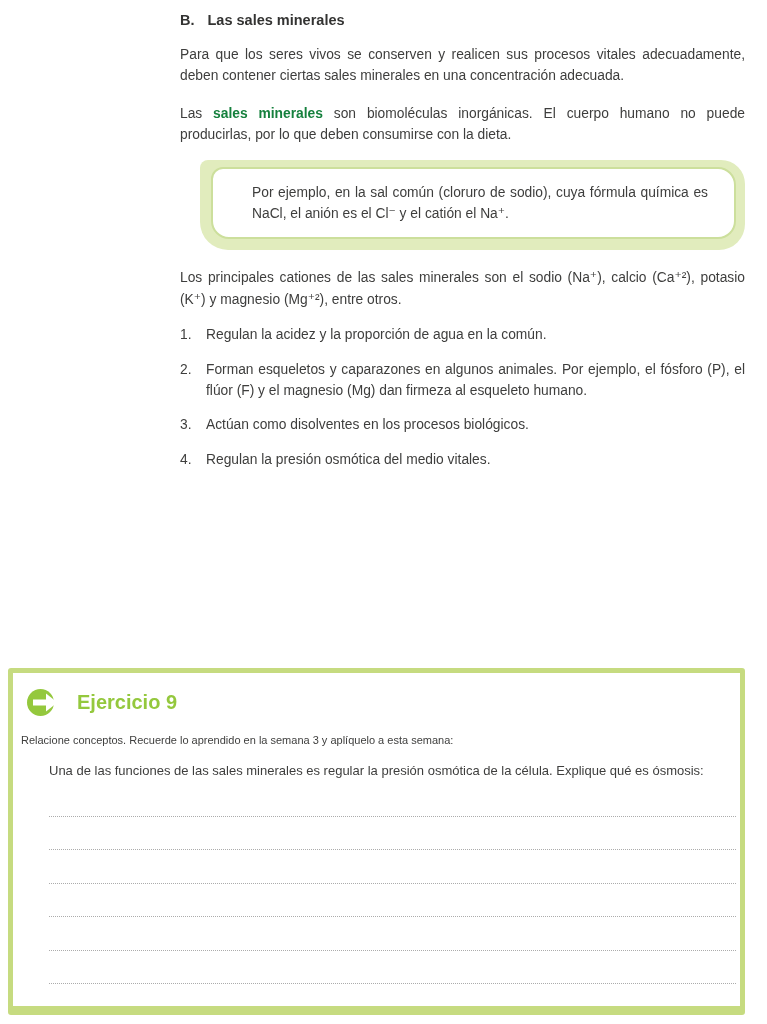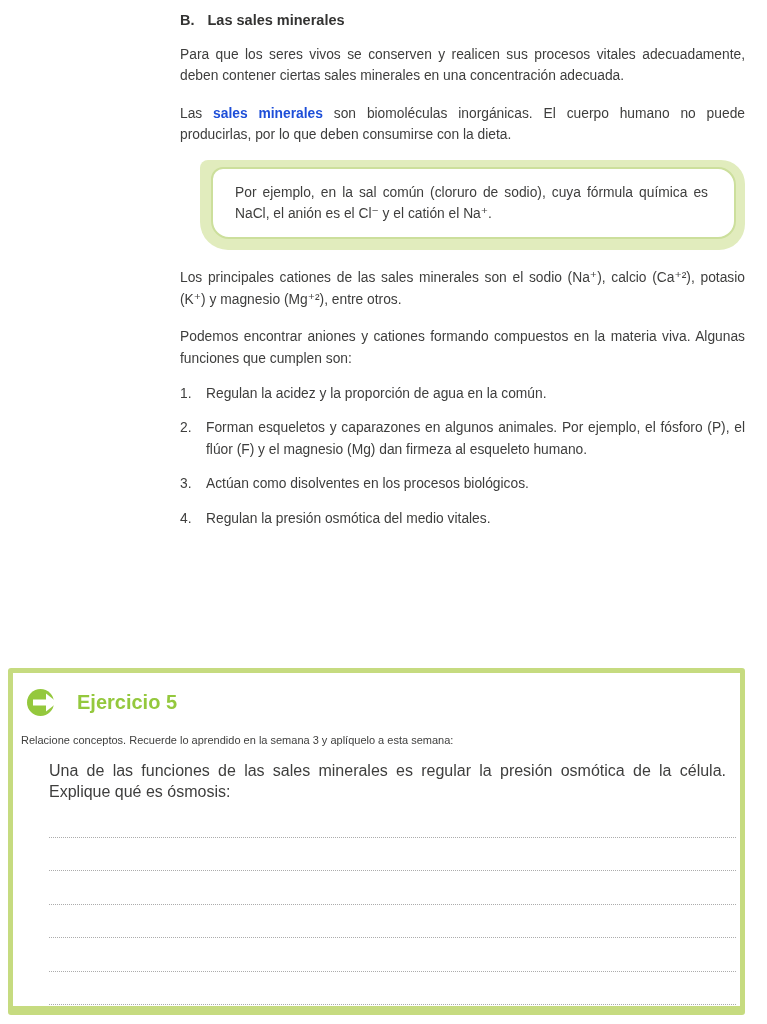--- a/index.html
+++ b/index.html
@@ -25,34 +25,34 @@
     font-size:14.5px;
     margin:4px 0 14px 0;
     color:#333332;
   }
   .para {
     font-size:13.8px;
     line-height:21.4px;
     text-align:justify;
     margin:16px 0 14px 0;
   }
-  .para b { color:#1d4ed8; }
+  .para b { color:#15803d; }
 
   
   .callout-outer {
     margin:6px 0 17px 20px;
     background:#e1ecbd;
     border-radius:8px 24px 26px 28px;
     padding:7px 9px 11px 11px;
   }
   .callout-inner {
     background:#ffffff;
     border:2px solid #ccdf9c;
     border-radius:12px 18px 18px 18px;
-    padding:13px 26px 13px 22px;
+    padding:13px 26px 13px 39px;
   }
   .callout-inner .para { margin:0; }
 
   
   .olist { margin-top:2px; }
   .olist-item {
     display:flex;
     margin-bottom:13px;
     font-size:13.8px;
     line-height:21.4px;
@@ -82,21 +82,21 @@
     font-size:20px;
     font-weight:bold;
     color:#94c83d;
   }
   .ex-intro {
     font-size:11px;
     line-height:21px;
     margin:13px 10px 0 8px;
   }
   .ex-prompt {
-    font-size:16px;
+    font-size:13px;
     line-height:21.2px;
     text-align:justify;
     margin:9px 14px 0 36px;
   }
   .ex-lines {
     margin:2px 4px 0 36px;
   }
   .answer-line {
     height:32.5px;
     border-bottom:1px dotted #acacac;
@@ -117,21 +117,20 @@
   <p class="para"><span>Las </span><b>sales minerales</b><span> son biomoléculas inorgánicas. El cuerpo humano no puede producirlas, por lo que deben consumirse con la dieta.</span></p>
 
 
   <div class="callout-outer">
     <div class="callout-inner">
       <p class="para">Por ejemplo, en la sal común (cloruro de sodio), cuya fórmula química es NaCl, el anión es el Cl⁻ y el catión el Na⁺.</p>
     </div>
   </div>
 
   <p class="para">Los principales cationes de las sales minerales son el sodio (Na⁺), calcio (Ca⁺²), potasio (K⁺) y magnesio (Mg⁺²), entre otros.</p>
-  <p class="para">Podemos encontrar aniones y cationes formando compuestos en la materia viva. Algunas funciones que cumplen son:</p>
 
   <div class="olist">
     <div class="olist-item">
       <span class="olist-num">1.</span>
       <span class="olist-text">Regulan la acidez y la proporción de agua en la común.</span>
     </div>
     <div class="olist-item">
       <span class="olist-num">2.</span>
       <span class="olist-text">Forman esqueletos y caparazones en algunos animales. Por ejemplo, el fósforo (P), el flúor (F) y el magnesio (Mg) dan firmeza al esqueleto humano.</span>
     </div>
@@ -147,21 +146,21 @@
 
 </div>
 
 <div class="exercise">
   <div class="ex-header">
     <svg class="ex-icon" viewBox="0 0 34 29">
       <circle cx="13.5" cy="14.5" r="13.5" fill="#94c83d"></circle>
       <rect x="6" y="11.5" width="15" height="6" fill="#ffffff"></rect>
       <polygon points="19,5.5 30.5,14.5 19,23.5" fill="#ffffff"></polygon>
     </svg>
-    <span class="ex-title">Ejercicio 5</span>
+    <span class="ex-title">Ejercicio 9</span>
   </div>
   <div class="ex-intro">Relacione conceptos. Recuerde lo aprendido en la semana 3 y aplíquelo a esta semana:</div>
   <div class="ex-prompt">Una de las funciones de las sales minerales es regular la presión osmótica de la célula. Explique qué es ósmosis:</div>
   <div class="ex-lines" id="answer-lines">
       <div class="answer-line"></div>
       <div class="answer-line"></div>
       <div class="answer-line"></div>
       <div class="answer-line"></div>
       <div class="answer-line"></div>
       <div class="answer-line"></div>

